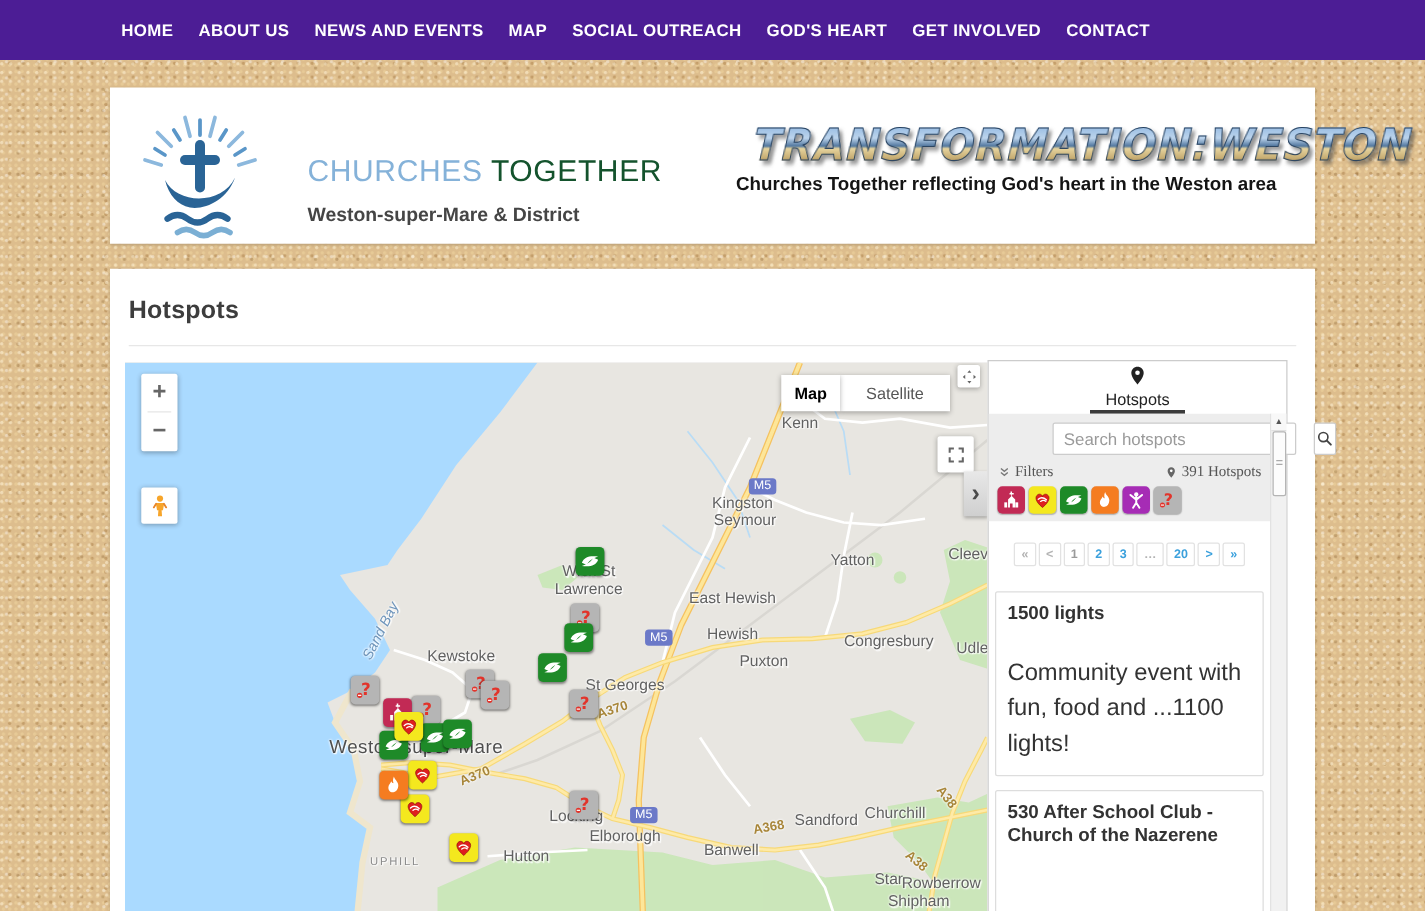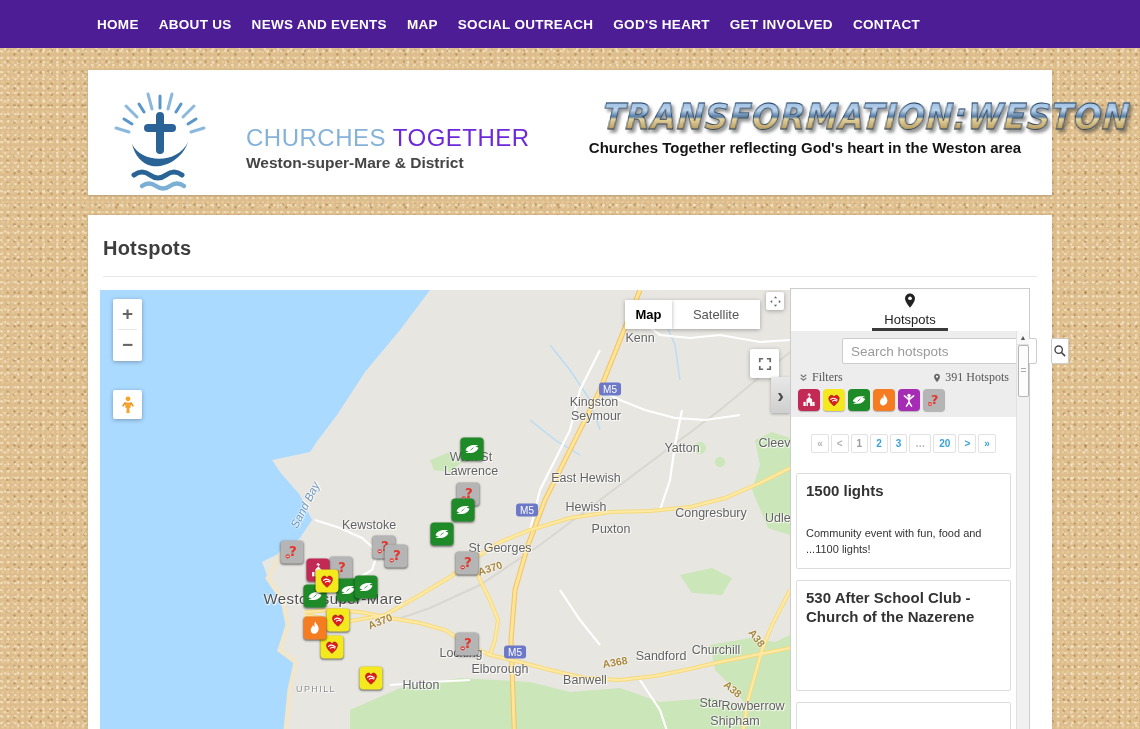--- a/index.html
+++ b/index.html
@@ -21,22 +21,22 @@
   .nav-item { color:#fff; font-size:13.5px; font-weight:bold; letter-spacing:.3px; padding:0 10px; cursor:pointer; white-space:nowrap; }
   
   .card { position:absolute; left:88px; width:964px; background:#fff; box-shadow:0 1px 3px rgba(0,0,0,.18); }
   .header-card { top:70px; height:125px; }
   .main-card { top:215px; height:600px; }
   
   .ct-logo-wrap { position:absolute; left:10px; top:18px; width:470px; height:100px; }
   .ct-logo-svg { position:absolute; left:0; top:-8px; }
   .ct-text { position:absolute; left:148px; top:36px; }
   .ct-line1 { font-size:24px; letter-spacing:.5px; }
-  .ct-light { color:#85b2d9; } .ct-dark { color:#6d28d9; }
-  .ct-line2 { font-size:15.5px; font-weight:bold; color:#454545; margin-top:2px; }
+  .ct-light { color:#85b2d9; } .ct-dark { color:#14532d; }
+  .ct-line2 { font-size:15.5px; font-weight:bold; color:#454545; margin-top:12px; }
   .tw-wrap { position:absolute; right:22px; top:30px; width:450px; text-align:center; }
   .tw-title {
     display:inline-block; font-family:"DejaVu Sans", sans-serif; font-weight:bold; font-style:italic;
     font-size:35px; letter-spacing:1px; line-height:1; white-space:nowrap;
     background:linear-gradient(180deg,#93b9e2 0%,#bcd4ec 30%,#51779f 48%,#e6d39d 54%,#bfa469 80%,#8a744a 100%);
     -webkit-background-clip:text; background-clip:text; color:transparent;
     -webkit-text-stroke:.8px #27415e;
     filter:drop-shadow(3px 3px 1.5px rgba(70,70,70,.55));
     transform:scaleX(.92) skewX(-4deg);
   }
@@ -96,21 +96,21 @@
   .chip { width:22px; height:22px; border-radius:4px; display:flex; align-items:center; justify-content:center; cursor:pointer; box-shadow:0 1px 1px rgba(0,0,0,.25); }
   .chip svg { width:18px; height:18px; }
   .pagination { display:flex; justify-content:center; gap:2px; margin:17px 0 6px; }
   .page-btn { min-width:17px; text-align:center; font-size:10px; font-weight:bold; padding:3px 5px; border:1px solid #e2e2e2; border-radius:2px; background:#fff; cursor:pointer; }
   .page-btn.disabled { color:#b3b3b3; cursor:default; }
   .page-btn.current { color:#9a9a9a; }
   .page-btn.link { color:#3aa0dc; }
   .cards-list { padding:14px 5px 0; }
   .hcard { border:1px solid #ddd; border-radius:2px; padding:8px 9px 10px; margin-bottom:11px; cursor:pointer; background:#fff; }
   .hcard-title { font-size:15px; font-weight:bold; color:#333; line-height:1.25; margin-bottom:6px; }
-  .hcard-desc { font-size:11px; color:#333; line-height:1.5;margin-top:24px; }
+  .hcard-desc { font-size:19px; color:#333; line-height:1.5;margin-top:24px; }
 </style>
 </head>
 <body>
 
 <svg width="0" height="0" style="position:absolute">
   <defs>
     <symbol id="icon-church" viewBox="0 0 24 24">
       <path fill="#fff" d="M11.2 3h1.6v1.6h1.8v1.5h-1.8V8l3.4 3.4V20h-2.8v-4.2h-2.8V20H8.6v-8.6L12 8V6.1h-1.8V4.6h1z"></path>
       <rect x="4.6" y="14.5" width="3" height="5.5" fill="#fff"></rect>
       <rect x="16.4" y="14.5" width="3" height="5.5" fill="#fff"></rect>

